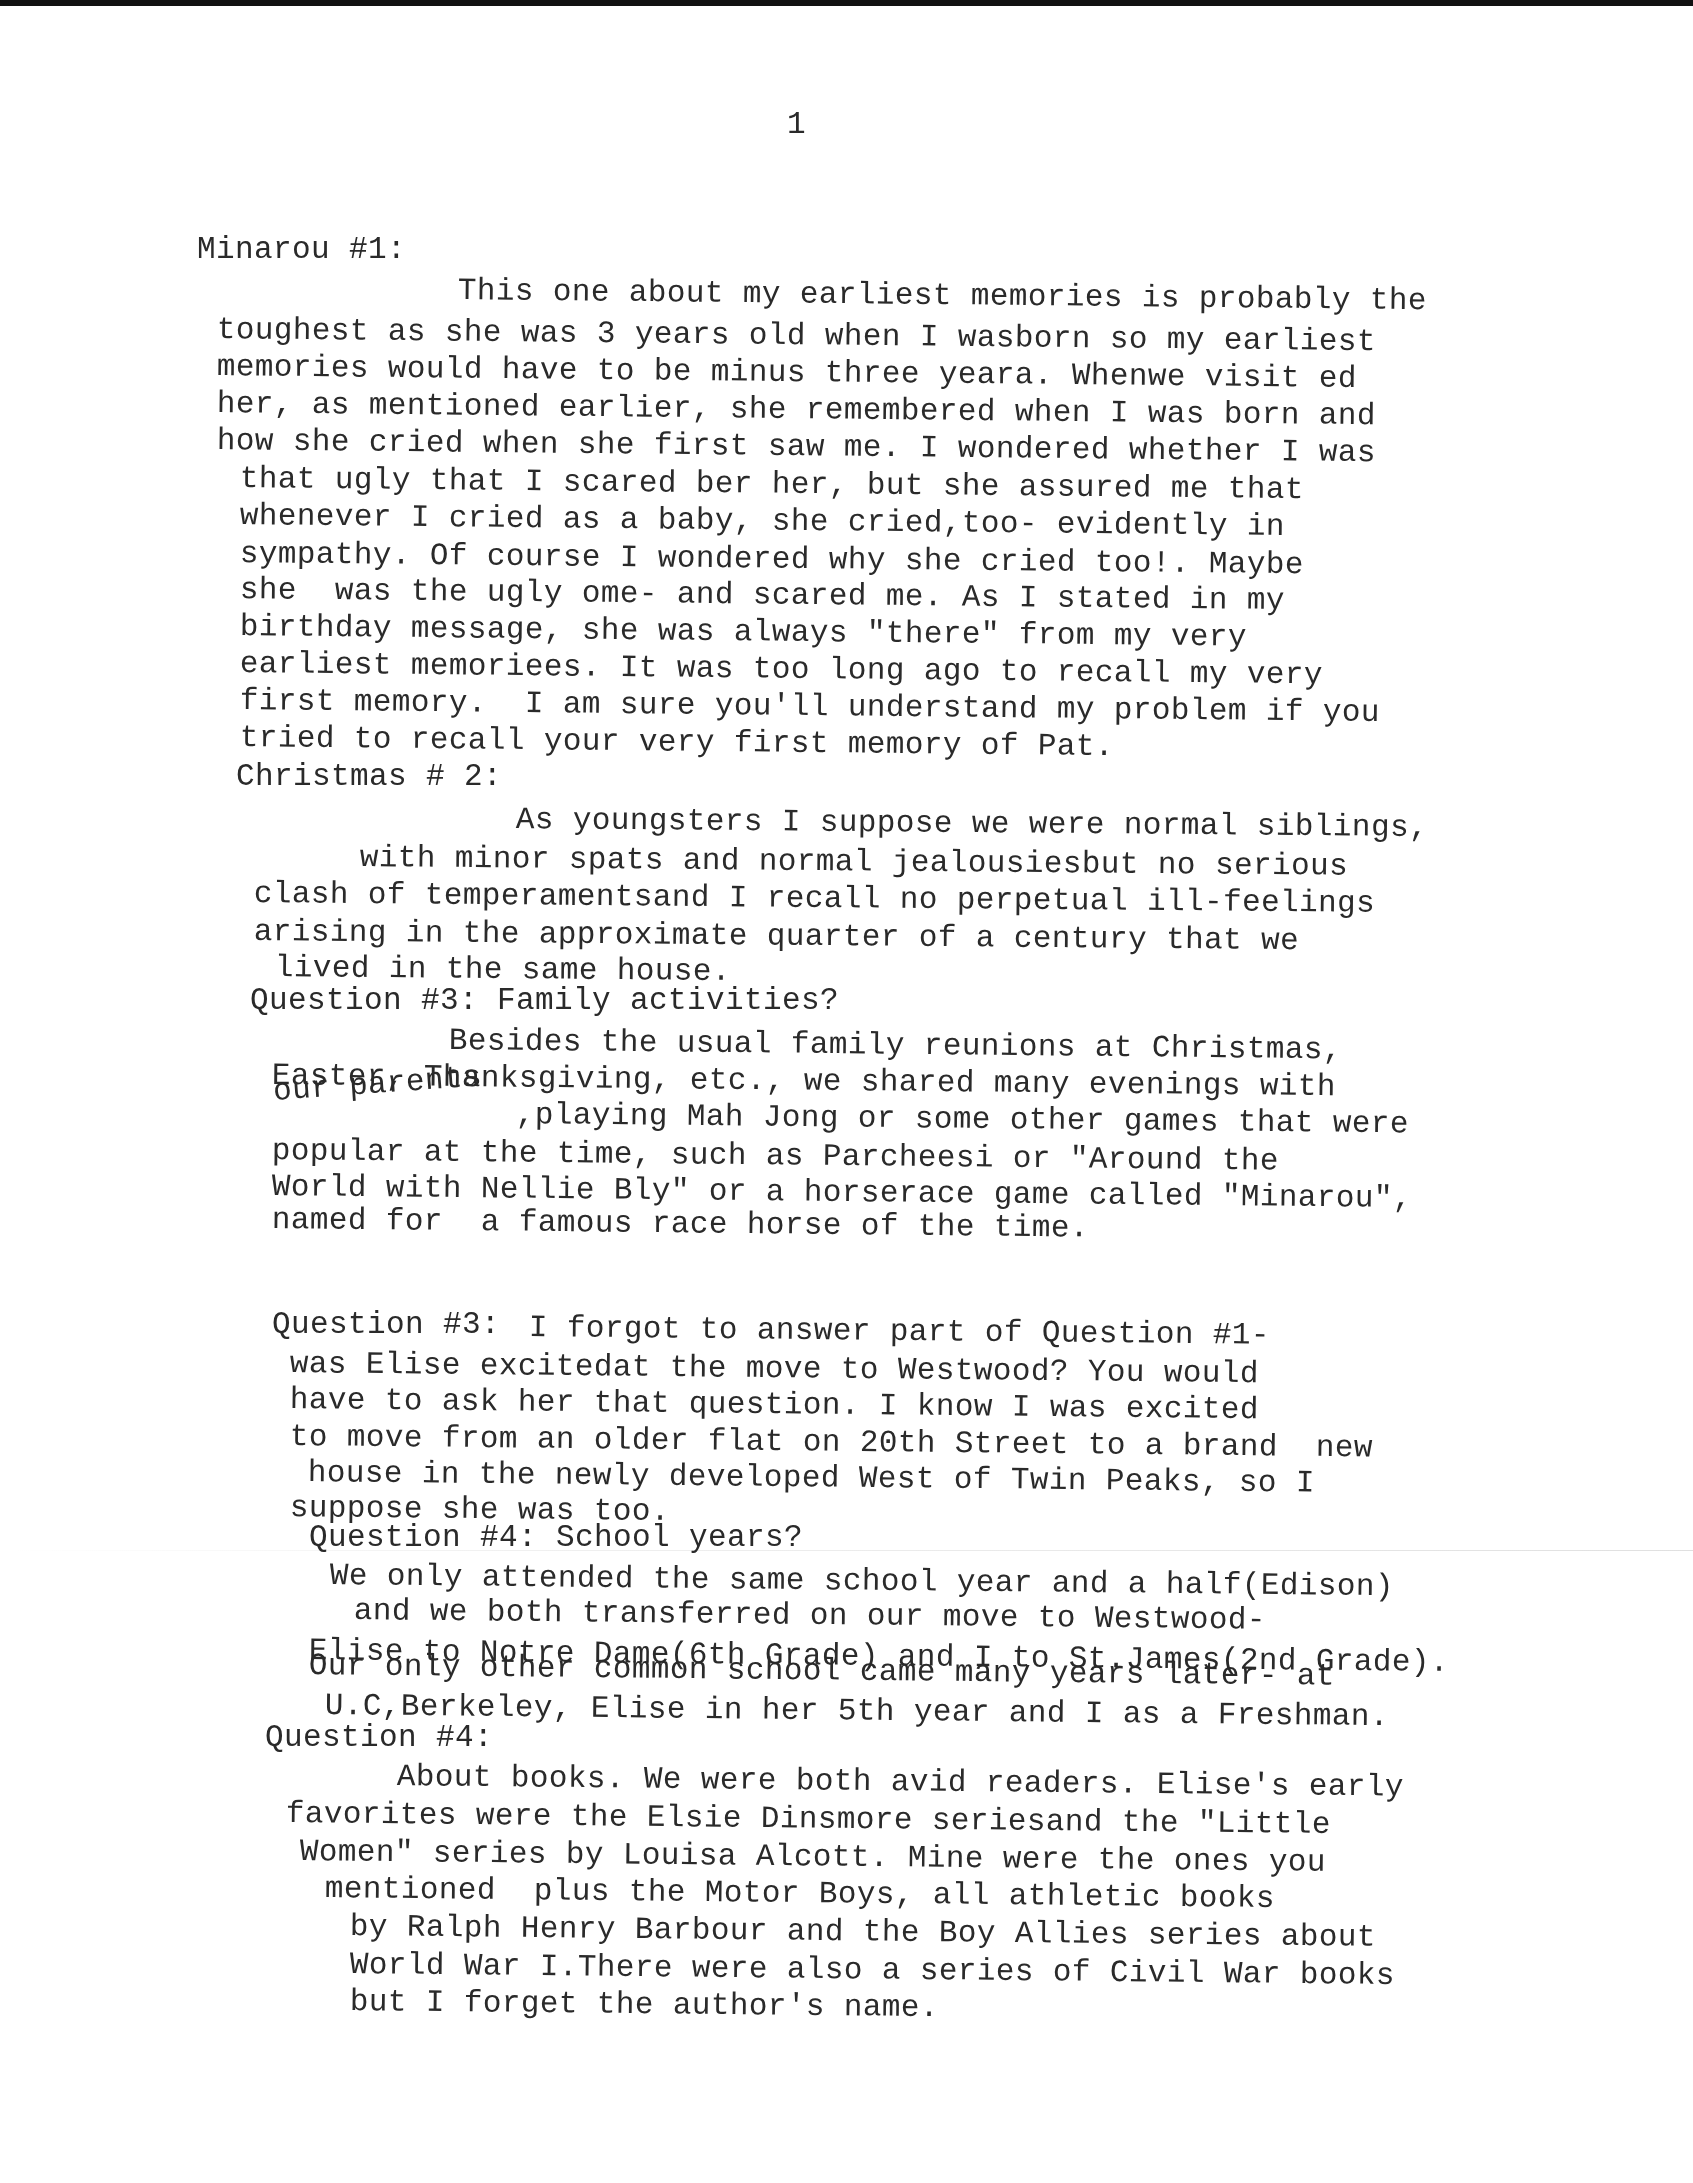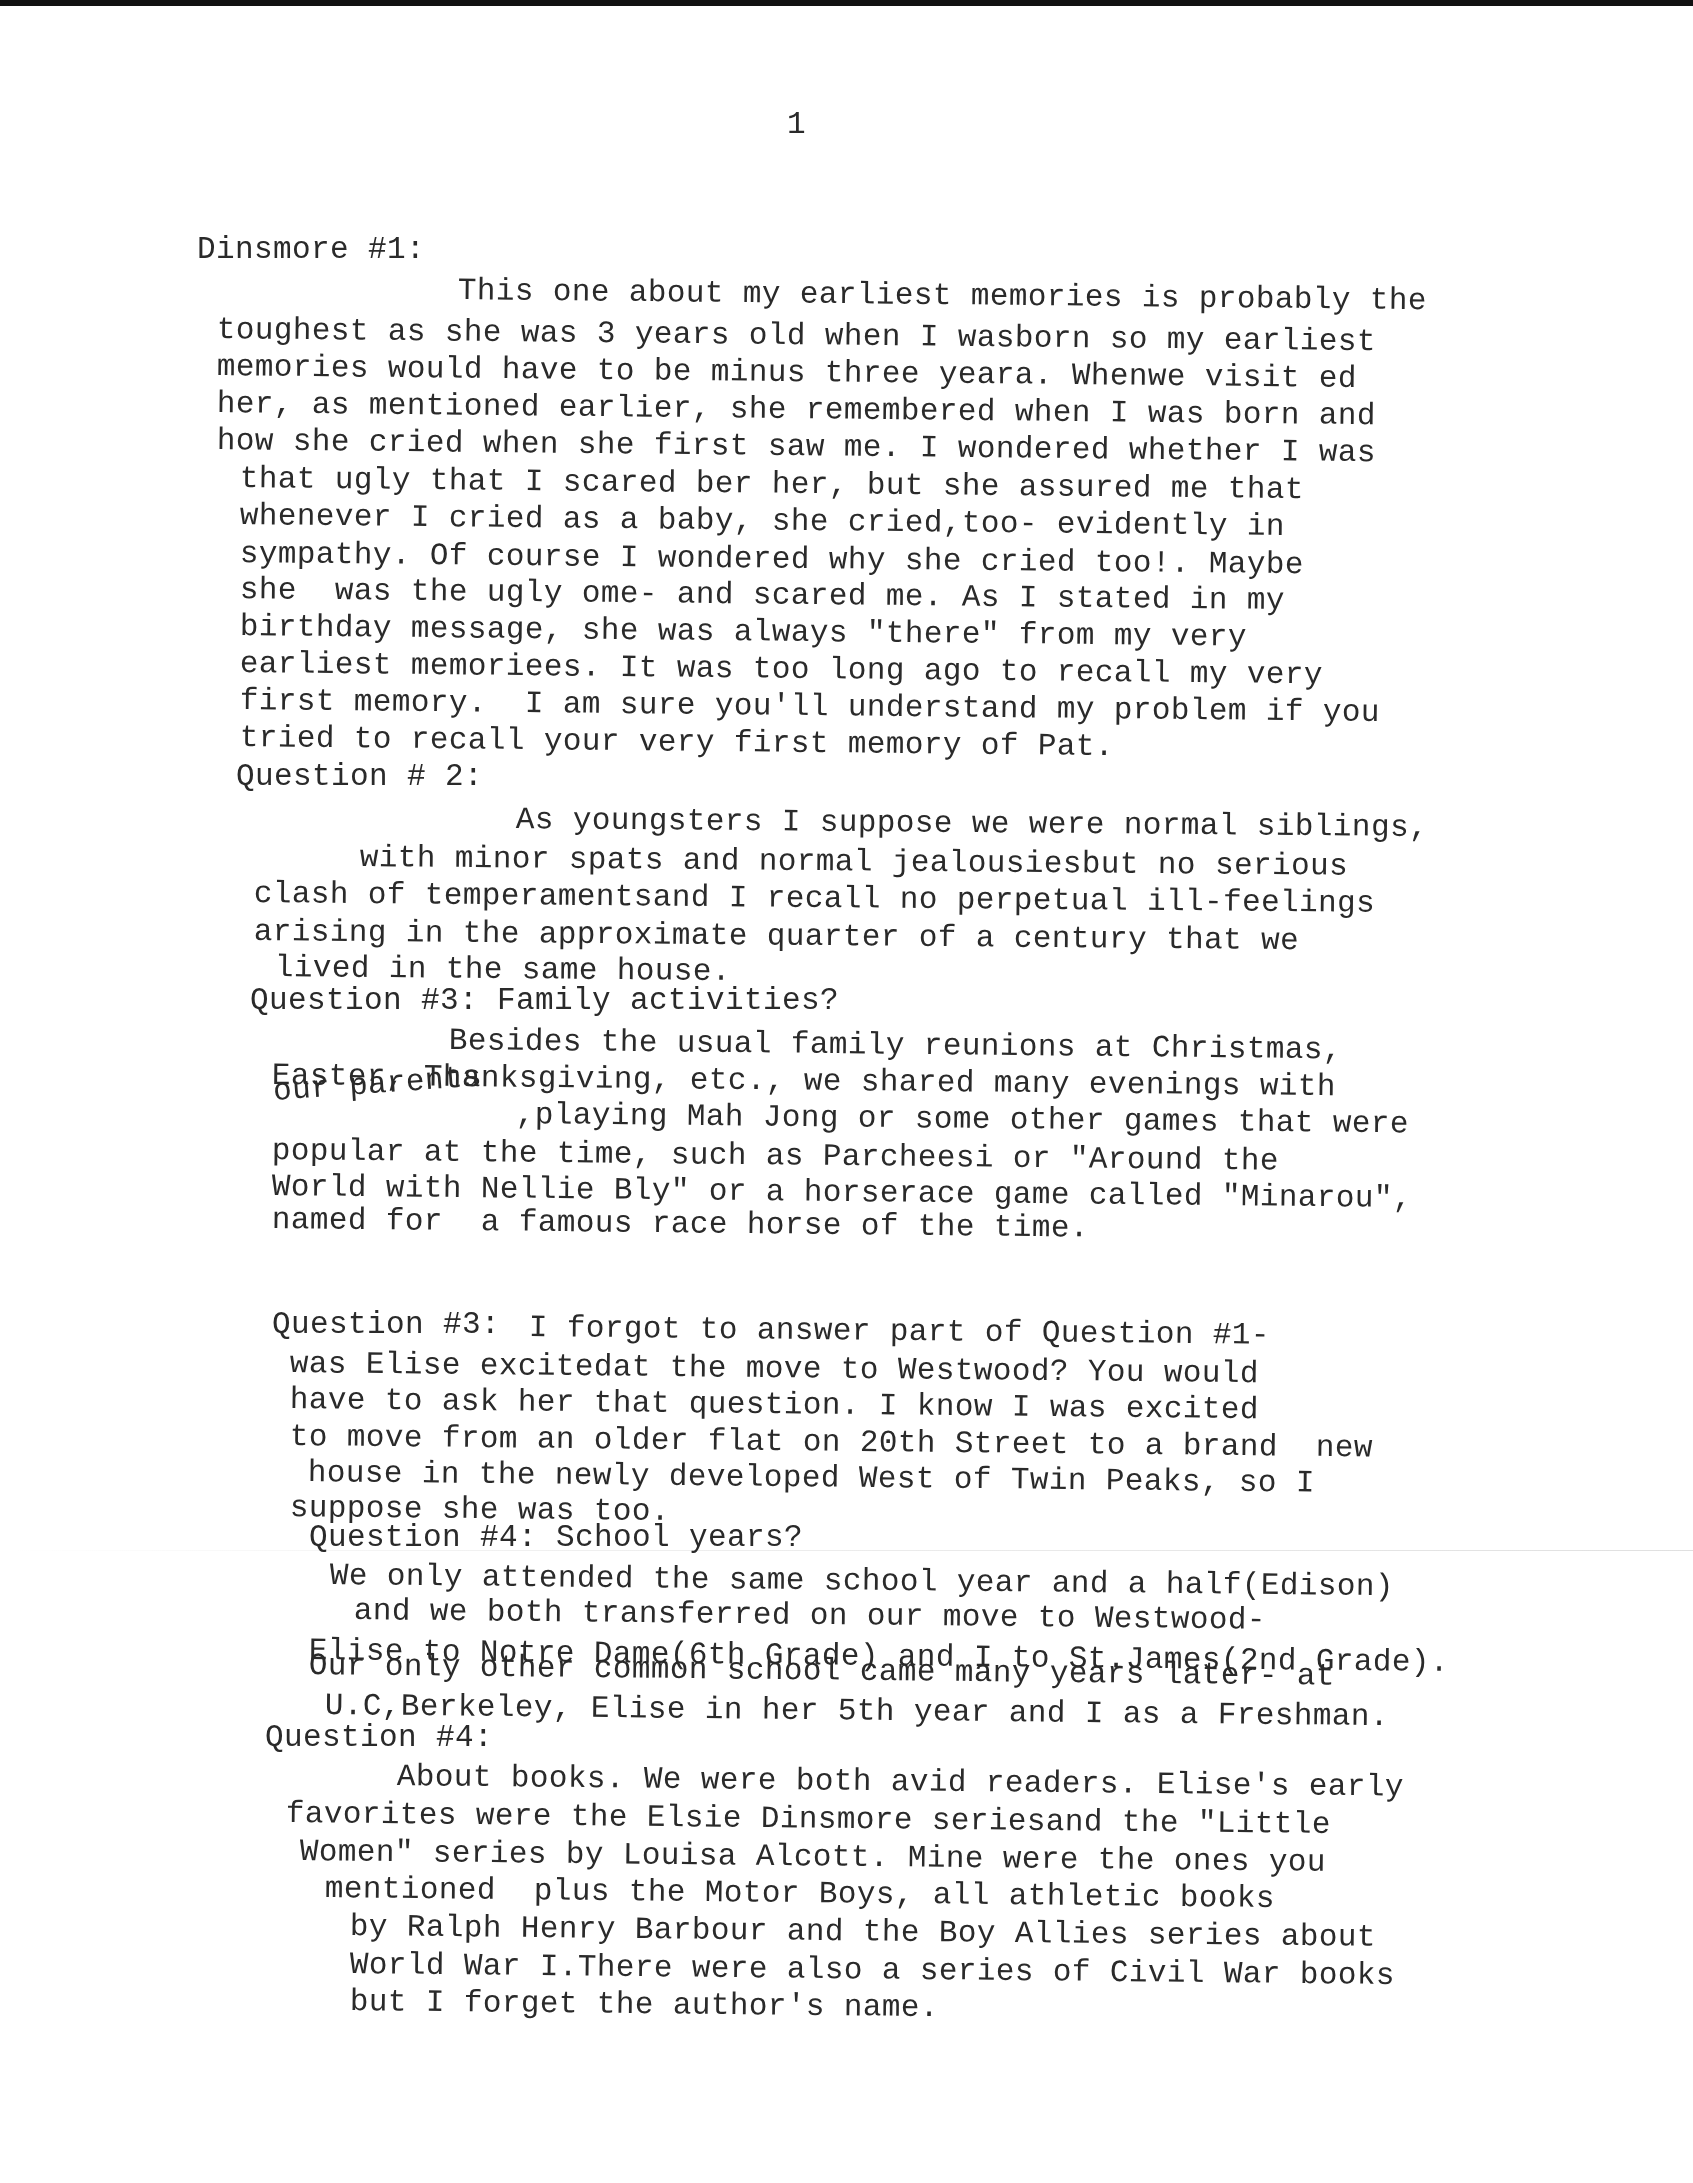--- a/index.html
+++ b/index.html
@@ -13,35 +13,35 @@
 </style>
 </head>
 <body>
 
 <div class="topborder"></div>
 <div class="crease"></div>
 
 <div class="pnum" style="left:787px; top:107px;">1</div>
 
 <div id="doc">
-    <div class="line" style="left: 197px; top: 232px; transform: rotate(0deg); transform-origin: left top;">Dinsmore #1:</div>
+    <div class="line" style="left: 197px; top: 232px; transform: rotate(0deg); transform-origin: left top;">Minarou #1:</div>
     <div class="line" style="left: 458px; top: 273px; transform: rotate(0.6deg); transform-origin: left top;">This one about my earliest memories is probably the</div>
     <div class="line" style="left: 217px; top: 312px; transform: rotate(0.6deg); transform-origin: left top;">toughest as she was 3 years old when I wasborn so my earliest</div>
     <div class="line" style="left: 217px; top: 349px; transform: rotate(0.6deg); transform-origin: left top;">memories would have to be minus three yeara. Whenwe visit ed</div>
     <div class="line" style="left: 217px; top: 386px; transform: rotate(0.6deg); transform-origin: left top;">her, as mentioned earlier, she remembered when I was born and</div>
     <div class="line" style="left: 217px; top: 423px; transform: rotate(0.6deg); transform-origin: left top;">how she cried when she first saw me. I wondered whether I was</div>
     <div class="line" style="left: 240px; top: 461px; transform: rotate(0.6deg); transform-origin: left top;">that ugly that I scared ber her, but she assured me that</div>
     <div class="line" style="left: 240px; top: 498px; transform: rotate(0.6deg); transform-origin: left top;">whenever I cried as a baby, she cried,too- evidently in</div>
     <div class="line" style="left: 240px; top: 536px; transform: rotate(0.6deg); transform-origin: left top;">sympathy. Of course I wondered why she cried too!. Maybe</div>
     <div class="line" style="left: 240px; top: 572px; transform: rotate(0.6deg); transform-origin: left top;">she  was the ugly ome- and scared me. As I stated in my</div>
     <div class="line" style="left: 240px; top: 609px; transform: rotate(0.6deg); transform-origin: left top;">birthday message, she was always "there" from my very</div>
     <div class="line" style="left: 240px; top: 646px; transform: rotate(0.6deg); transform-origin: left top;">earliest memoriees. It was too long ago to recall my very</div>
     <div class="line" style="left: 240px; top: 683px; transform: rotate(0.6deg); transform-origin: left top;">first memory.  I am sure you'll understand my problem if you</div>
     <div class="line" style="left: 240px; top: 720px; transform: rotate(0.6deg); transform-origin: left top;">tried to recall your very first memory of Pat.</div>
-    <div class="line" style="left: 236px; top: 759px; transform: rotate(0deg); transform-origin: left top;">Question # 2:</div>
+    <div class="line" style="left: 236px; top: 759px; transform: rotate(0deg); transform-origin: left top;">Christmas # 2:</div>
     <div class="line" style="left: 516px; top: 802px; transform: rotate(0.5deg); transform-origin: left top;">As youngsters I suppose we were normal siblings,</div>
     <div class="line" style="left: 360px; top: 840px; transform: rotate(0.5deg); transform-origin: left top;">with minor spats and normal jealousiesbut no serious</div>
     <div class="line" style="left: 254px; top: 876px; transform: rotate(0.5deg); transform-origin: left top;">clash of temperamentsand I recall no perpetual ill-feelings</div>
     <div class="line" style="left: 254px; top: 914px; transform: rotate(0.5deg); transform-origin: left top;">arising in the approximate quarter of a century that we</div>
     <div class="line" style="left: 275px; top: 950px; transform: rotate(0.5deg); transform-origin: left top;">lived in the same house.</div>
     <div class="line" style="left: 250px; top: 983px; transform: rotate(0deg); transform-origin: left top;">Question #3: Family activities?</div>
     <div class="line" style="left: 449px; top: 1023px; transform: rotate(0.6deg); transform-origin: left top;">Besides the usual family reunions at Christmas,</div>
     <div class="line" style="left: 272px; top: 1058px; transform: rotate(0.6deg); transform-origin: left top;">Easter, Thanksgiving, etc., we shared many evenings with</div>
     <div class="line" style="left: 272px; top: 1074px; transform: rotate(-4deg); transform-origin: left top;">our parents</div>
     <div class="line" style="left: 516px; top: 1097px; transform: rotate(0.6deg); transform-origin: left top;">,playing Mah Jong or some other games that were</div>

